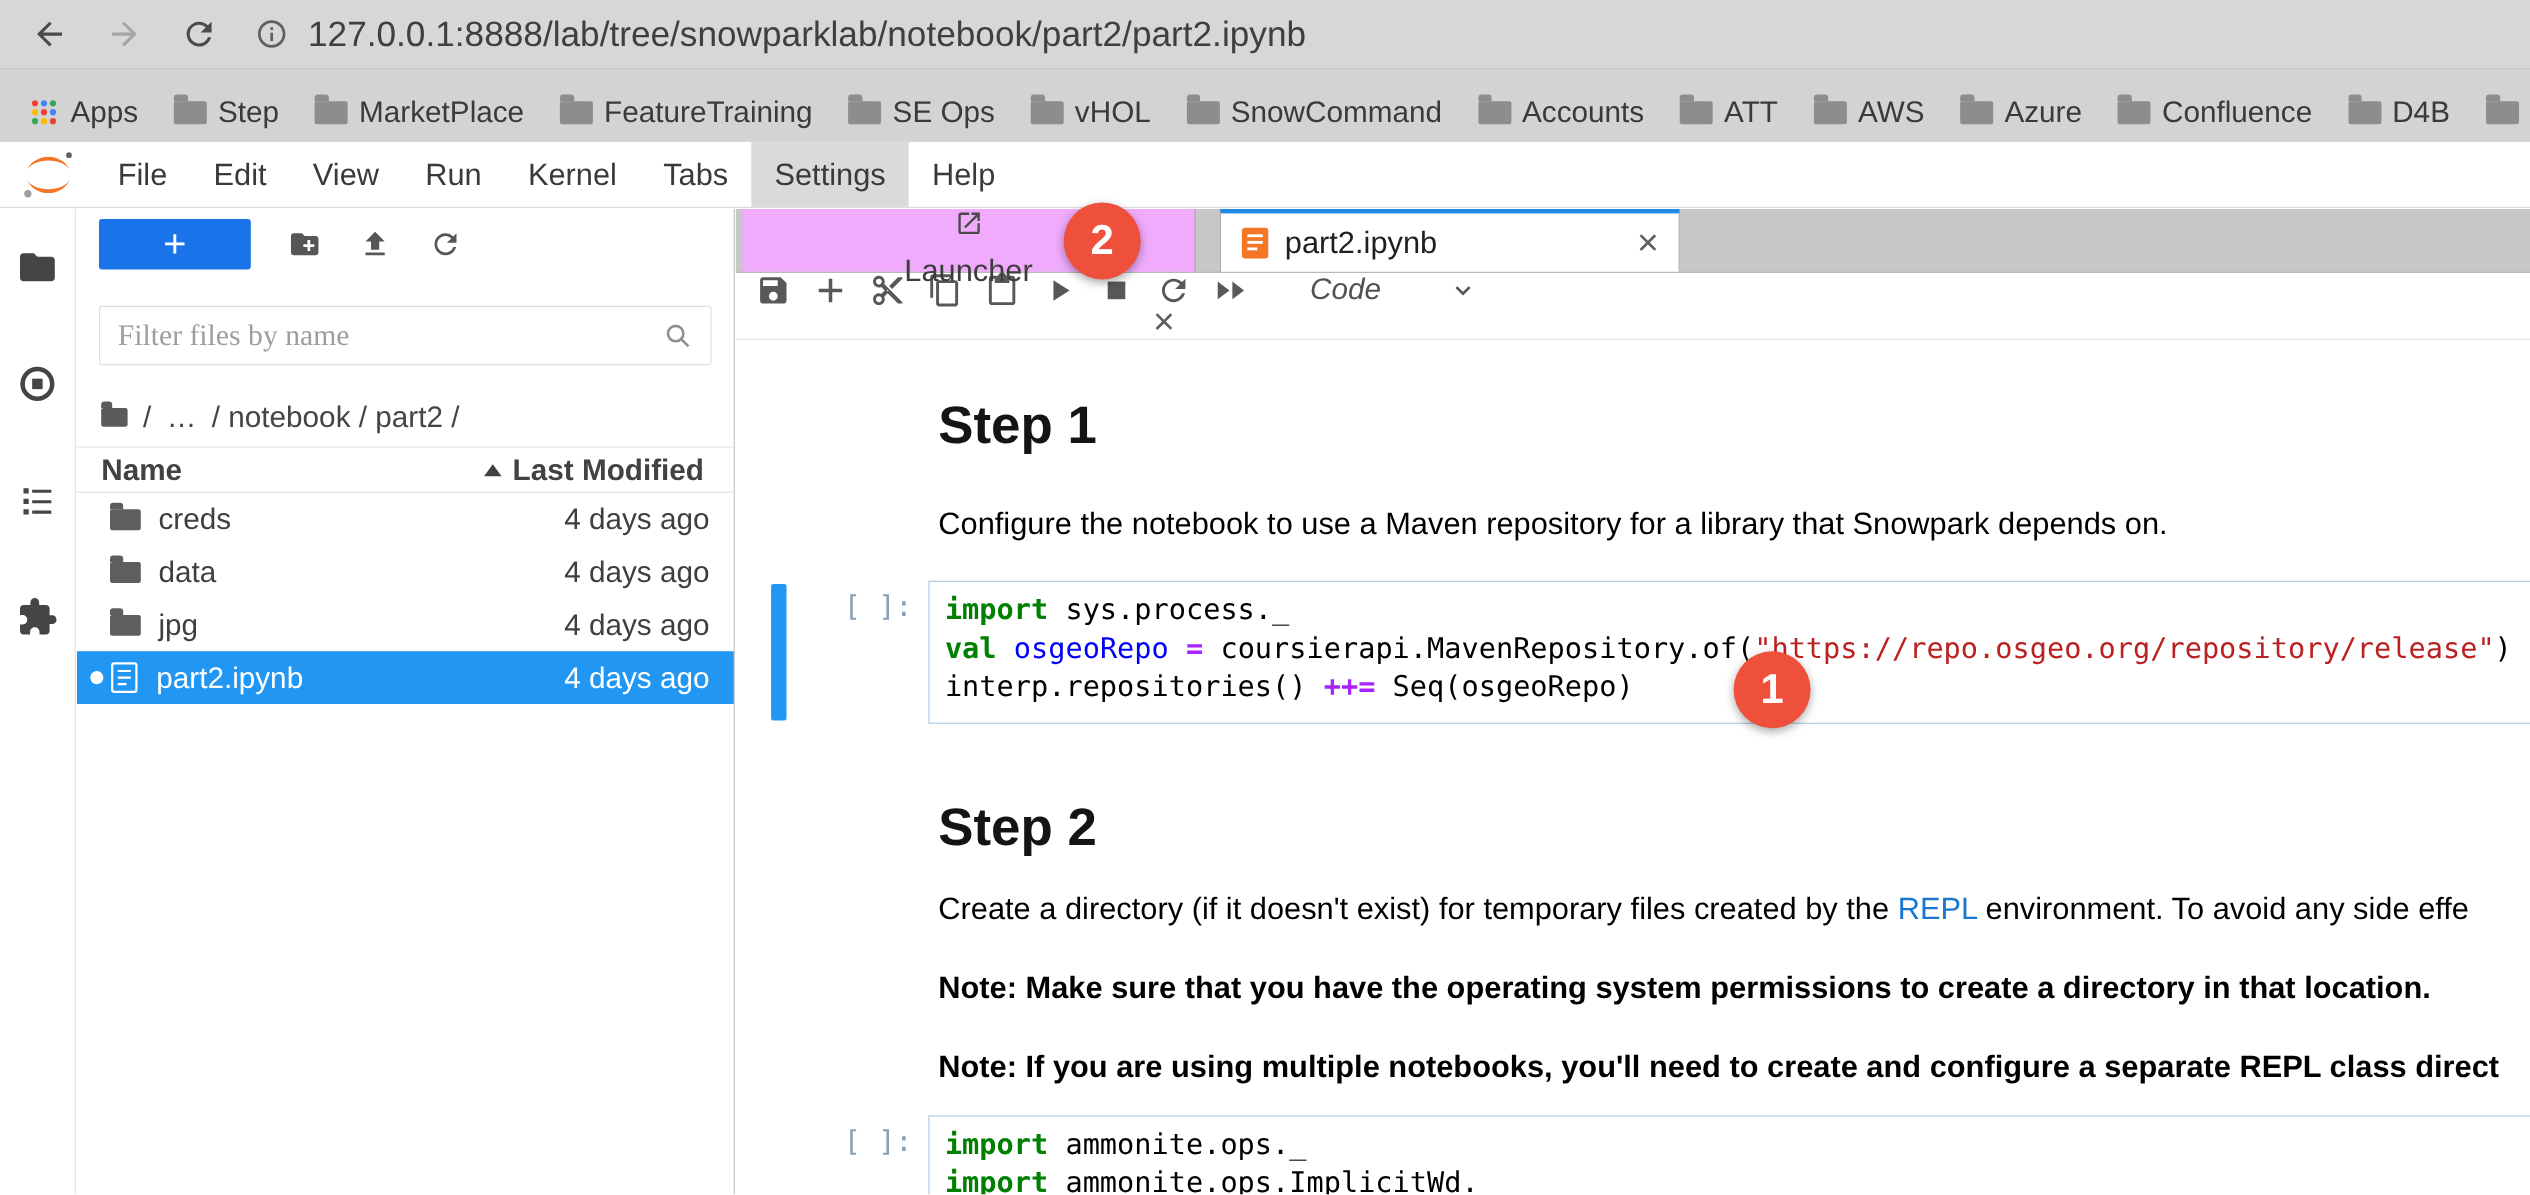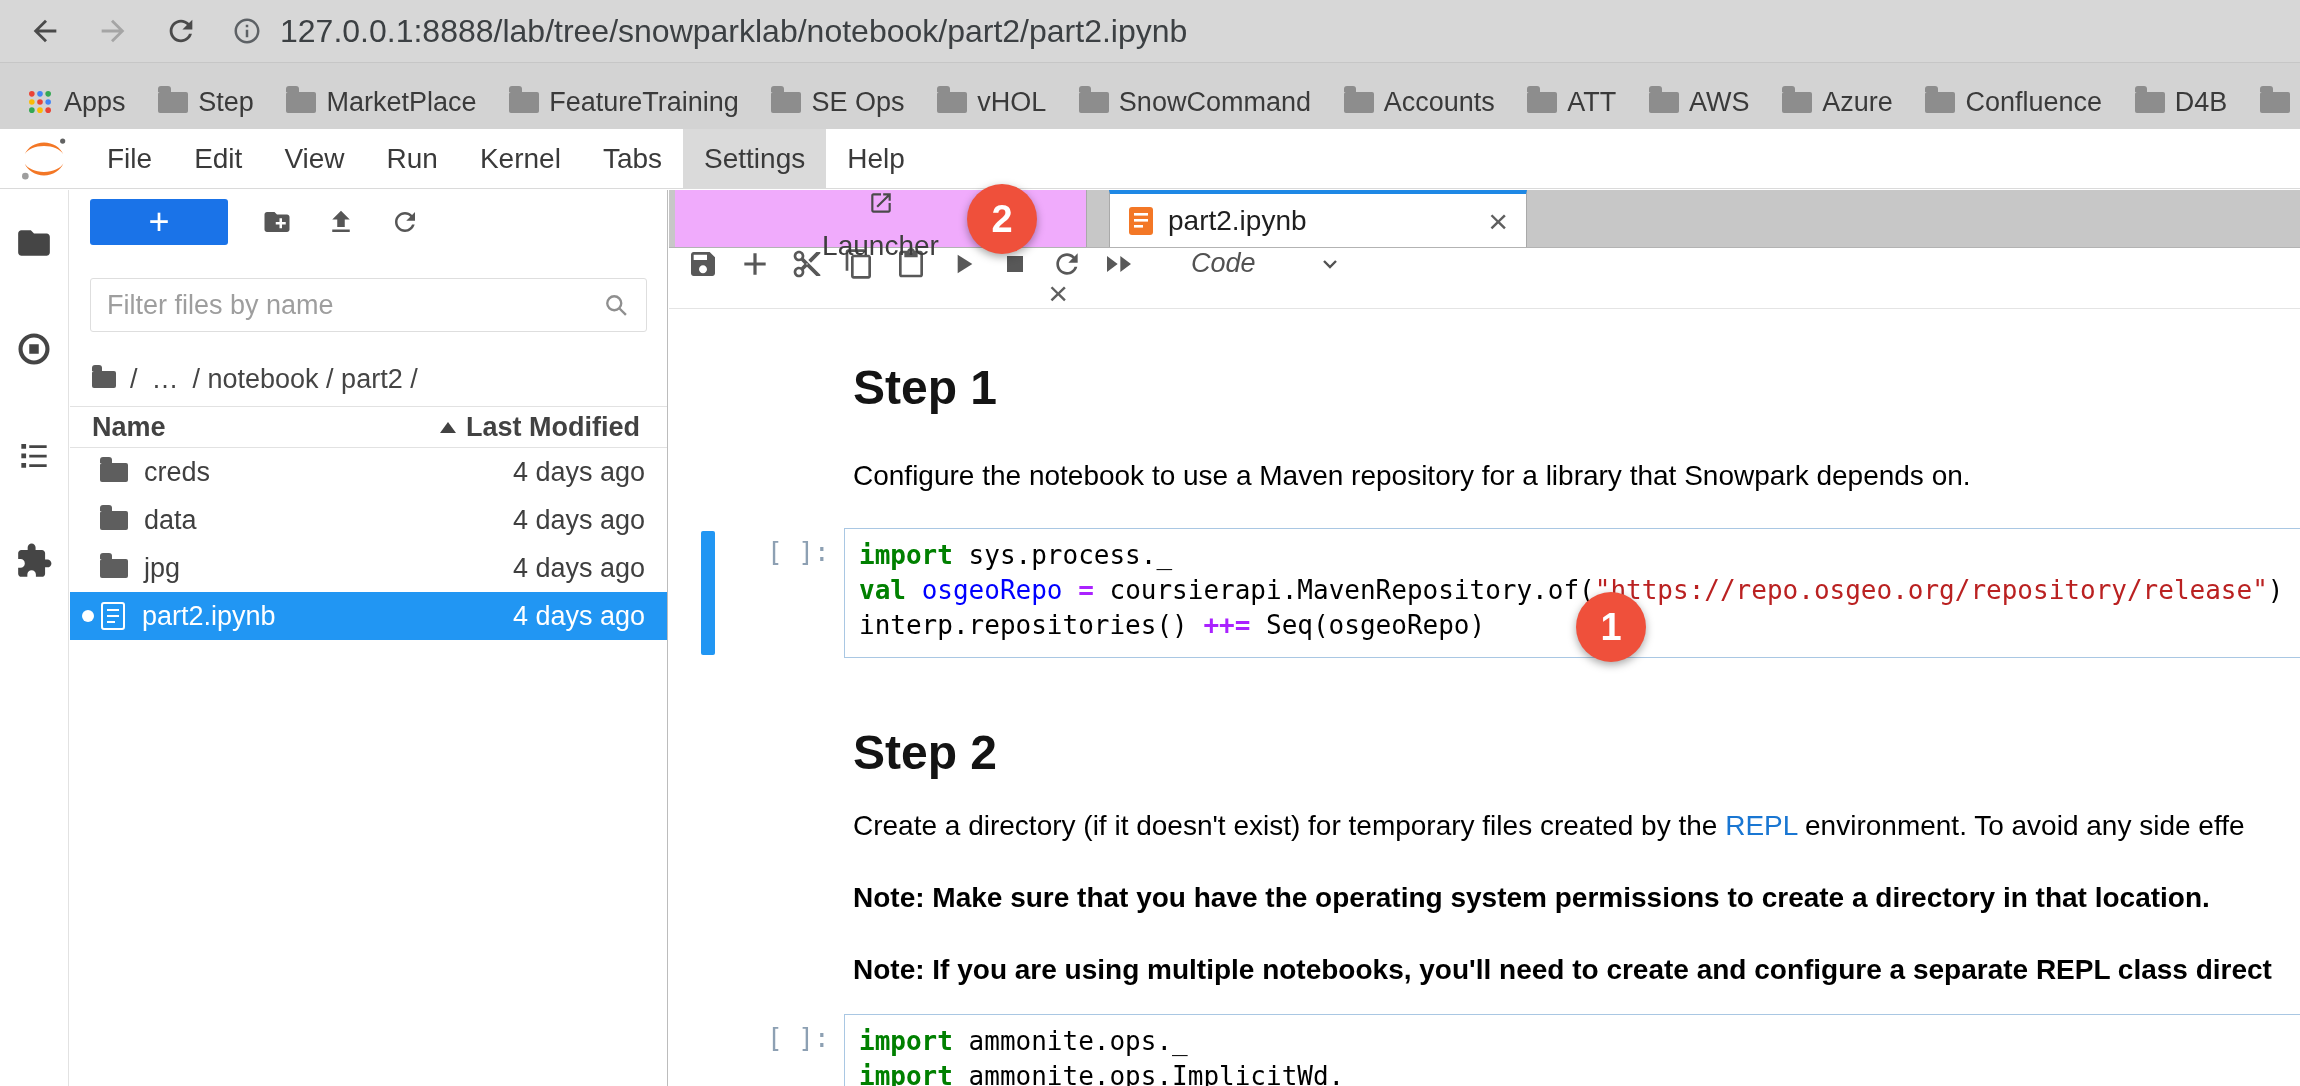--- a/index.html
+++ b/index.html
@@ -46,21 +46,21 @@
 
   
   .filebrowser { position:absolute; top:190px; left:70px; width:598px; bottom:0; background:#fff;
     border-right:1px solid #bcbcbc; font-size:27px; color:#414141; }
   .fb-toolbar { height:64px; display:flex; align-items:center; padding:0 20px; gap:34px; }
   .new-btn { width:138px; height:46px; background:#1a73e8; border-radius:3px; color:#fff;
     font-size:36px; display:flex; align-items:center; justify-content:center; cursor:pointer; }
   .fb-tool { width:30px; height:30px; color:#565656; cursor:pointer; }
   .fb-filter { margin:24px 20px 0; height:54px; border:1px solid #dedede; border-radius:3px;
     display:flex; align-items:center; padding:0 16px; background:#fff; }
-  .fb-filter input { flex:1; border:none; outline:none; font-size:27px; font-family:Liberation Sans, sans-serif; color:#333; }
+  .fb-filter input { flex:1; border:none; outline:none; font-size:27px; font-family:Liberation Serif, serif; color:#333; }
   .fb-filter input::placeholder { color:#9e9e9e; }
   .search-icon { width:28px; height:28px; color:#8f8f8f; }
   .fb-breadcrumb { margin-top:20px; height:54px; display:flex; align-items:center; padding:0 22px;
     gap:14px; color:#454545; }
   .fb-breadcrumb .crumb { cursor:pointer; }
   .fb-header { height:42px; border-top:1px solid #e2e2e2; border-bottom:1px solid #e2e2e2;
     display:flex; align-items:center; padding:0 22px; font-weight:600; color:#424242; }
   .col-name { width:348px; cursor:pointer; }
   .sort-caret { width:0; height:0; border-left:8px solid transparent; border-right:8px solid transparent;
     border-bottom:11px solid #424242; margin-right:10px; }

